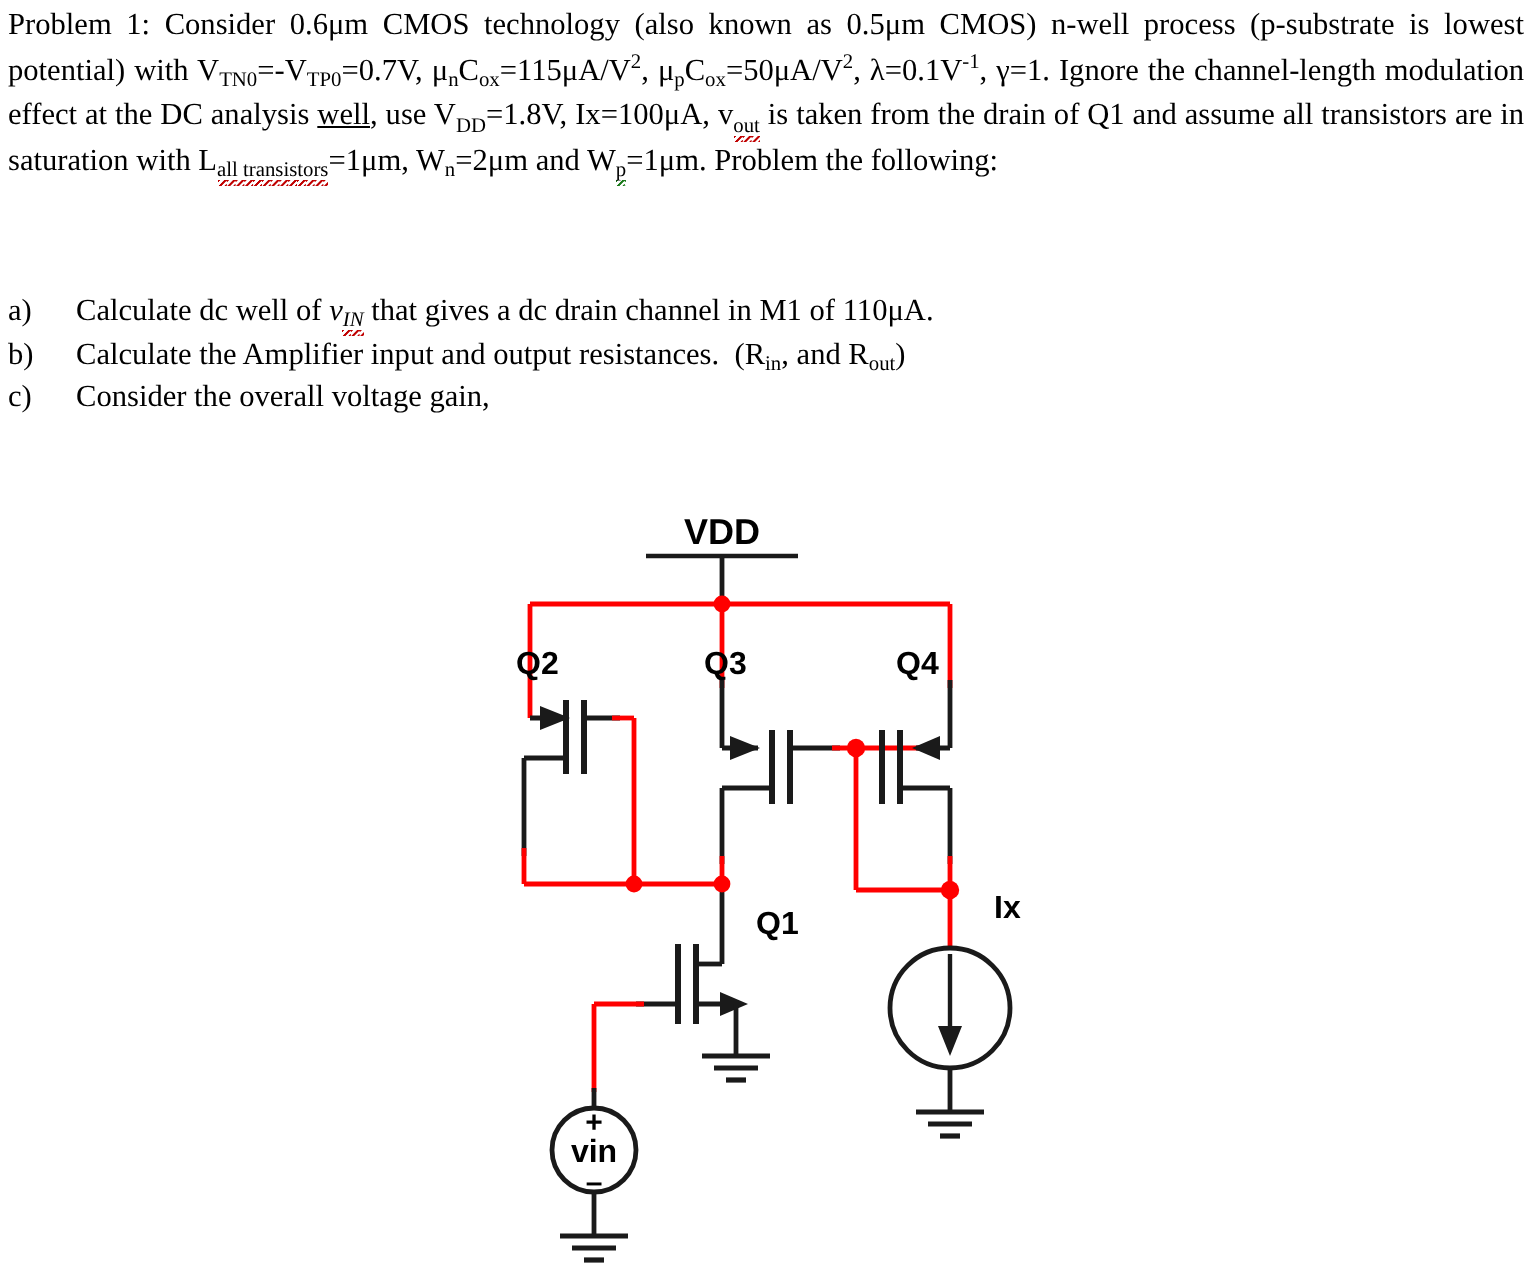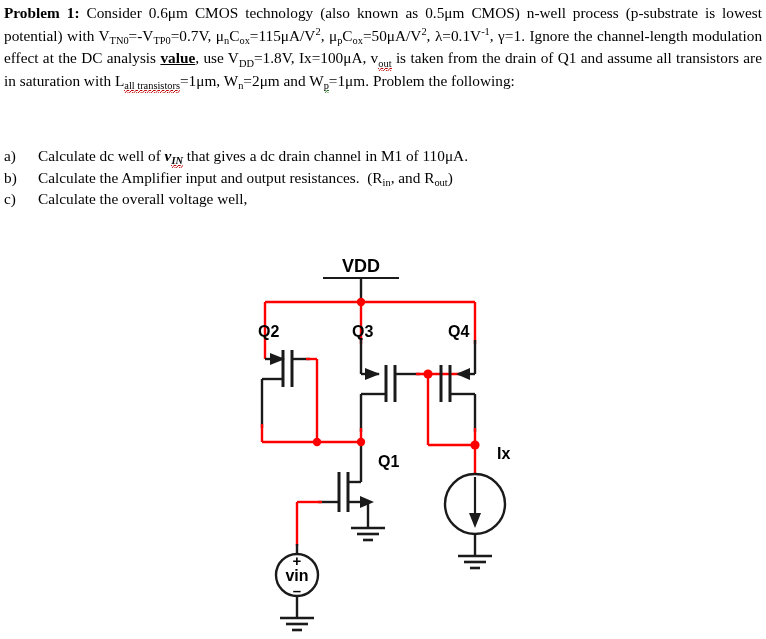--- a/index.html
+++ b/index.html
@@ -23,21 +23,21 @@
     top: 2px;
     width: 758px;
     font-size: 15.3px;
     line-height: 1.48;
     text-align: justify;
     text-justify: inter-word;
   }
   .statement p {
     margin: 0 0 0.5px 0;
   }
-  .bold { font-weight: bold; }
+  .bold { font-weight: normal; }
   .ul { text-decoration: underline; }
   .it { font-style: italic; }
   sub {
     font-size: 0.68em;
     vertical-align: baseline;
     position: relative;
     top: 0.32em;
     line-height: 0;
   }
   sup {
@@ -121,21 +121,21 @@
 <div class="statement">
   <p>
     <span class="bold">Problem 1</span><span class="bold">:</span>
     <span>Consider 0.6μm CMOS technology (also known as 0.5μm CMOS) n-well process (p-substrate is lowest potential) with</span>
     <span><span>V</span><sub>TN0</sub><span>=-V</span><sub>TP0</sub><span>=0.7V,</span></span>
     <span><span>μ</span><sub>n</sub><span>C</span><sub>ox</sub><span>=115μA/V</span><sup>2</sup><span>,</span></span>
     <span><span>μ</span><sub>p</sub><span>C</span><sub>ox</sub><span>=50μA/V</span><sup>2</sup><span>,</span></span>
     <span><span>λ=0.1V</span><sup>-1</sup><span>,</span></span>
     <span>γ=1.</span>
     <span>Ignore the channel-length modulation effect at the DC analysis</span>
-    <span class="bold ul">value</span><span>, use</span>
+    <span class="bold ul">well</span><span>, use</span>
     <span><span>V</span><sub>DD</sub><span>=1.8V, Ix=100μA,</span></span>
     <span><span>v</span><sub class="sq-red">out</sub></span>
     <span>is taken from the drain of Q1 and assume all transistors are in saturation with</span>
     <span><span>L</span><sub class="sq-red">all transistors</sub><span>=1μm, W</span><sub>n</sub><span>=2μm and W</span><sub class="sq-green">p</sub><span>=1μm.</span></span>
     <span>Problem the following:</span>
   </p>
 </div>
 
 <div class="questions">
 
@@ -152,21 +152,21 @@
     <div class="qmark">b)</div>
     <div class="qtext">
       <span>Calculate the Amplifier input and output resistances.</span>&nbsp;
       <span><span>(R</span><sub>in</sub><span>, and R</span><sub>out</sub><span>)</span></span>
     </div>
   </div>
 
   <div class="qrow">
     <div class="qmark">c)</div>
     <div class="qtext">
-      <span>Calculate the overall voltage well,</span>
+      <span>Consider the overall voltage gain,</span>
     </div>
   </div>
 
 </div>
 
 <div class="schematic">
 <svg width="766" height="407" viewBox="0 0 766 407" xmlns="http://www.w3.org/2000/svg">
 
   <g stroke-linecap="butt" fill="none">
 

